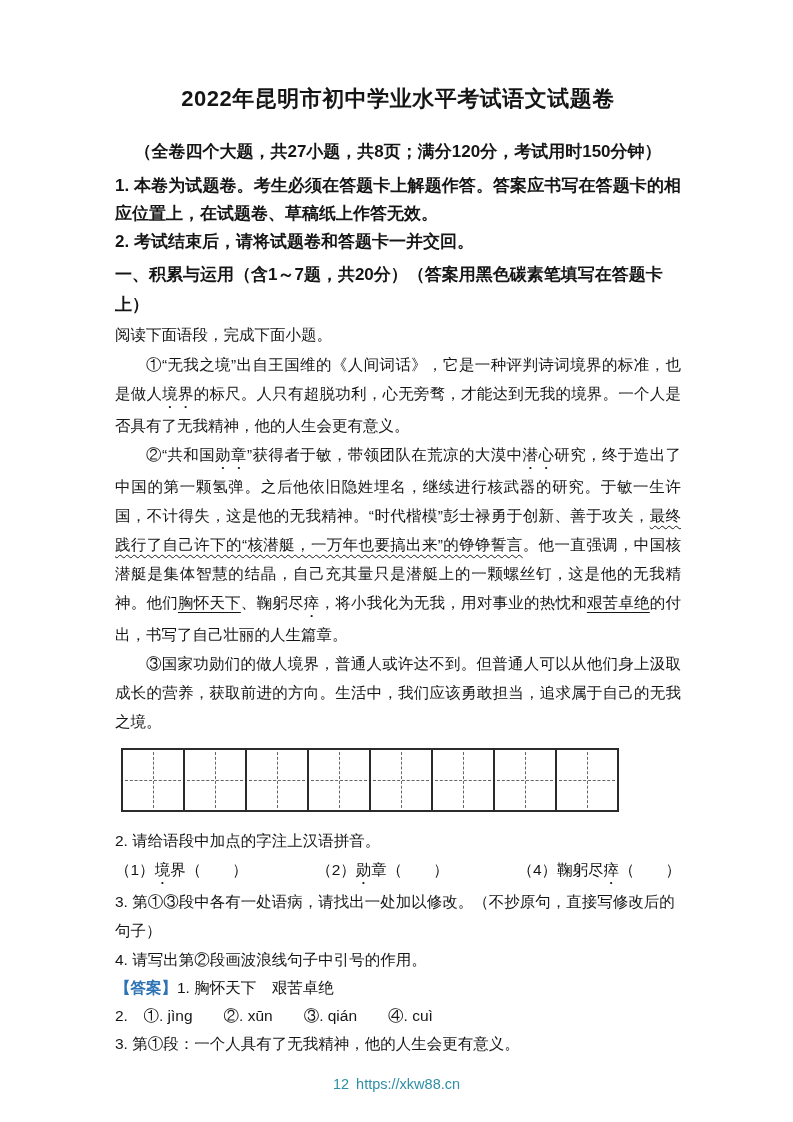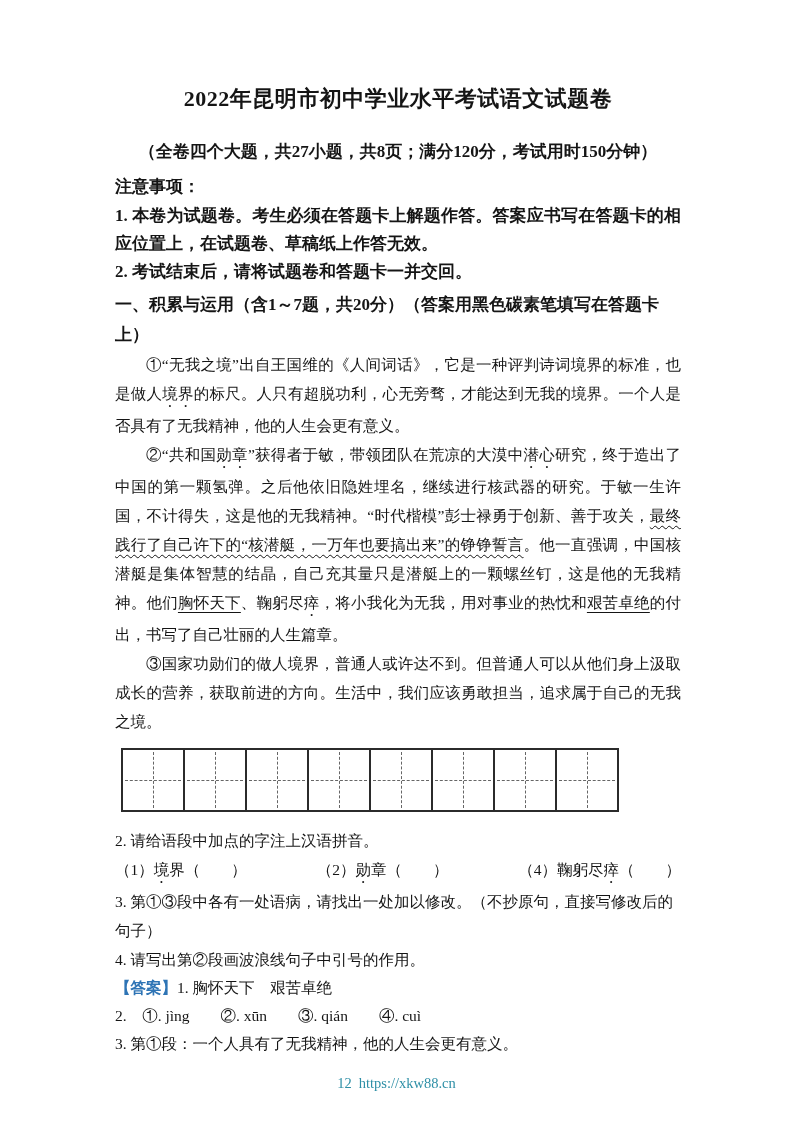--- a/index.html
+++ b/index.html
@@ -1,21 +1,21 @@
 <!DOCTYPE html>
 <html lang="zh" style="--answer-label: #2E74B5; --footer-link: #2E8FA6;"><head>
 <meta charset="utf-8">
 <style>
   * { box-sizing: border-box; }
   html, body { margin: 0; padding: 0; background: #ffffff; }
   .page {
     width: 793px; height: 1122px; margin: 0 auto; position: relative;
     background: #ffffff; overflow: hidden;
     padding: 84px 112px 0 115px;
-    font-family: Liberation Serif, serif;
+    font-family: Liberation Sans, sans-serif;
     color: #151515;
   }
   p { margin: 0; }
   .title { font-size: 22px; font-weight: bold; text-align: center; margin: 0 0 24px; letter-spacing: .5px; }
   .subtitle { font-size: 17px; font-weight: bold; text-align: center; margin: 0 0 6px; line-height: 28px; }
   .notice-heading { font-size: 17px; font-weight: bold; line-height: 30px; }
   .notice { font-size: 17px; font-weight: bold; line-height: 28px; text-align: justify; }
   .section-heading { font-size: 17px; font-weight: bold; line-height: 30px; margin-top: 4px; }
   .intro { font-size: 15.5px; line-height: 30px; }
   .para { font-size: 15.5px; line-height: 29px; text-align: justify; text-indent: 2em; }
@@ -39,25 +39,25 @@
 </style>
 </head>
 <body>
 
 <div class="page">
 
   <h1 class="title">2022年昆明市初中学业水平考试语文试题卷</h1>
 
   <p class="subtitle">（全卷四个大题，共27小题，共8页；满分120分，考试用时150分钟）</p>
 
-  <p class="notice-heading">注意事项：</p>
   <p class="notice">1. 本卷为试题卷。考生必须在答题卡上解题作答。答案应书写在答题卡的相应位置上，在试题卷、草稿纸上作答无效。</p>
   <p class="notice">2. 考试结束后，请将试题卷和答题卡一并交回。</p>
 
   <p class="section-heading">一、积累与运用（含1～7题，共20分）（答案用黑色碳素笔填写在答题卡上）</p>
+  <p class="intro">阅读下面语段，完成下面小题。</p>
 
   <p class="para"><span>①“无我之境”出自王国维的《人间词话》，它是一种评判诗词境界的标准，也是做人</span><span class="seg-dot">境界</span><span>的标尺。人只有超脱功利，心无旁骛，才能达到无我的境界。一个人是否具有了无我精神，他的人生会更有意义。</span></p>
   <p class="para"><span>②“共和国</span><span class="seg-dot">勋章</span><span>”获得者于敏，带领团队在荒凉的大漠中</span><span class="seg-dot">潜心</span><span>研究，终于造出了中国的第一颗氢弹。之后他依旧隐姓埋名，继续进行核武器的研究。于敏一生许国，不计得失，这是他的无我精神。“时代楷模”彭士禄勇于创新、善于攻关，</span><span class="seg-wavy">最终践行了自己许下的“核潜艇，一万年也要搞出来”的铮铮誓言</span><span>。他一直强调，中国核潜艇是集体智慧的结晶，自己充其量只是潜艇上的一颗螺丝钉，这是他的无我精神。他们</span><span class="seg-line">胸怀天下</span><span>、鞠躬尽</span><span class="seg-dot">瘁</span><span>，将小我化为无我，用对事业的热忱和</span><span class="seg-line">艰苦卓绝</span><span>的付出，书写了自己壮丽的人生篇章。</span></p>
   <p class="para"><span>③国家功勋们的做人境界，普通人或许达不到。但普通人可以从他们身上汲取成长的营养，获取前进的方向。生活中，我们应该勇敢担当，追求属于自己的无我之境。</span></p>
 
 
   <div class="tian-grid">
       <div class="tian-cell">
         <span class="vline"></span>
         <span class="hline"></span>

